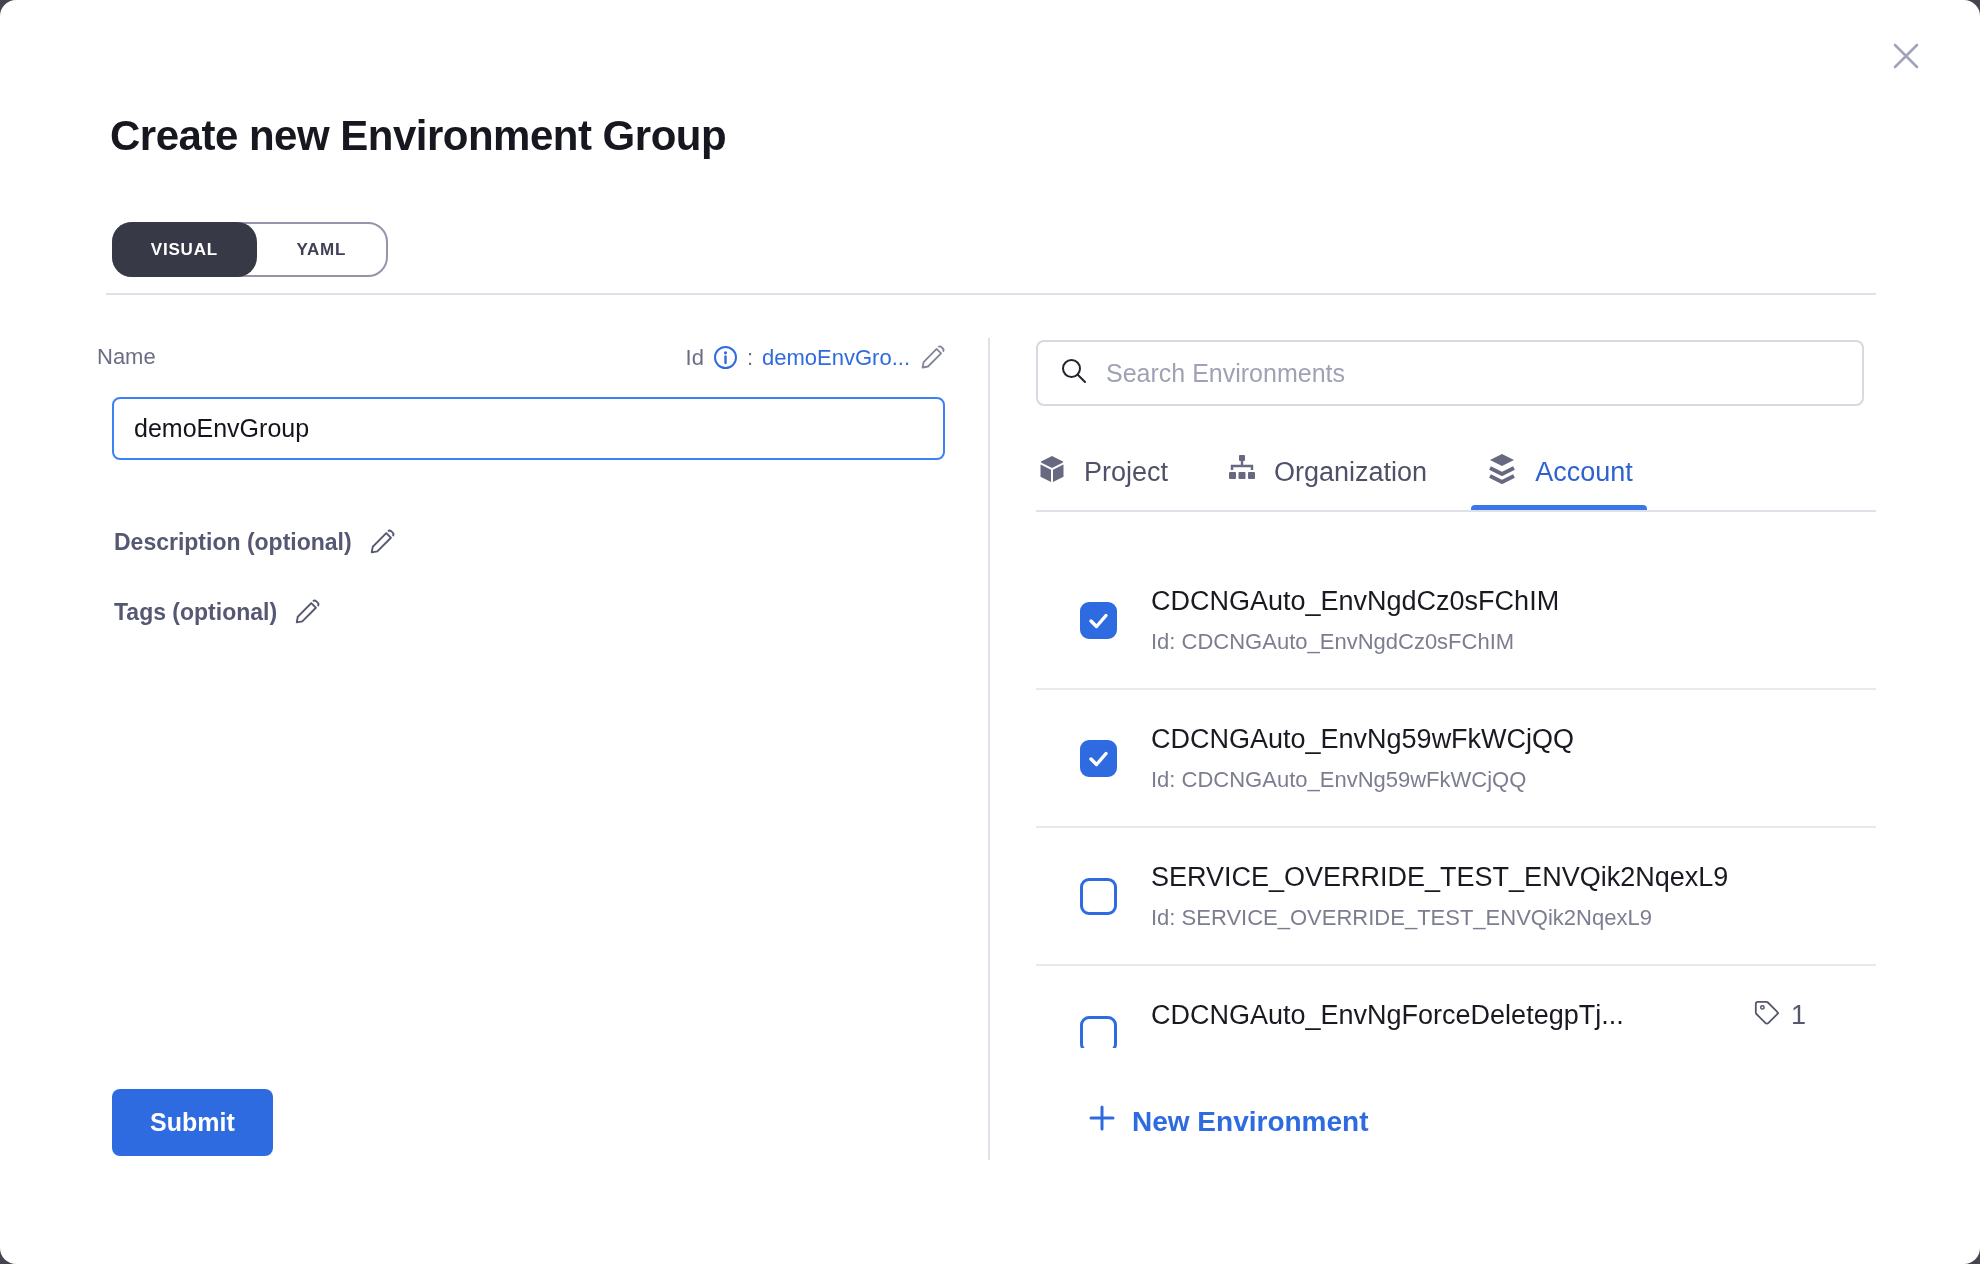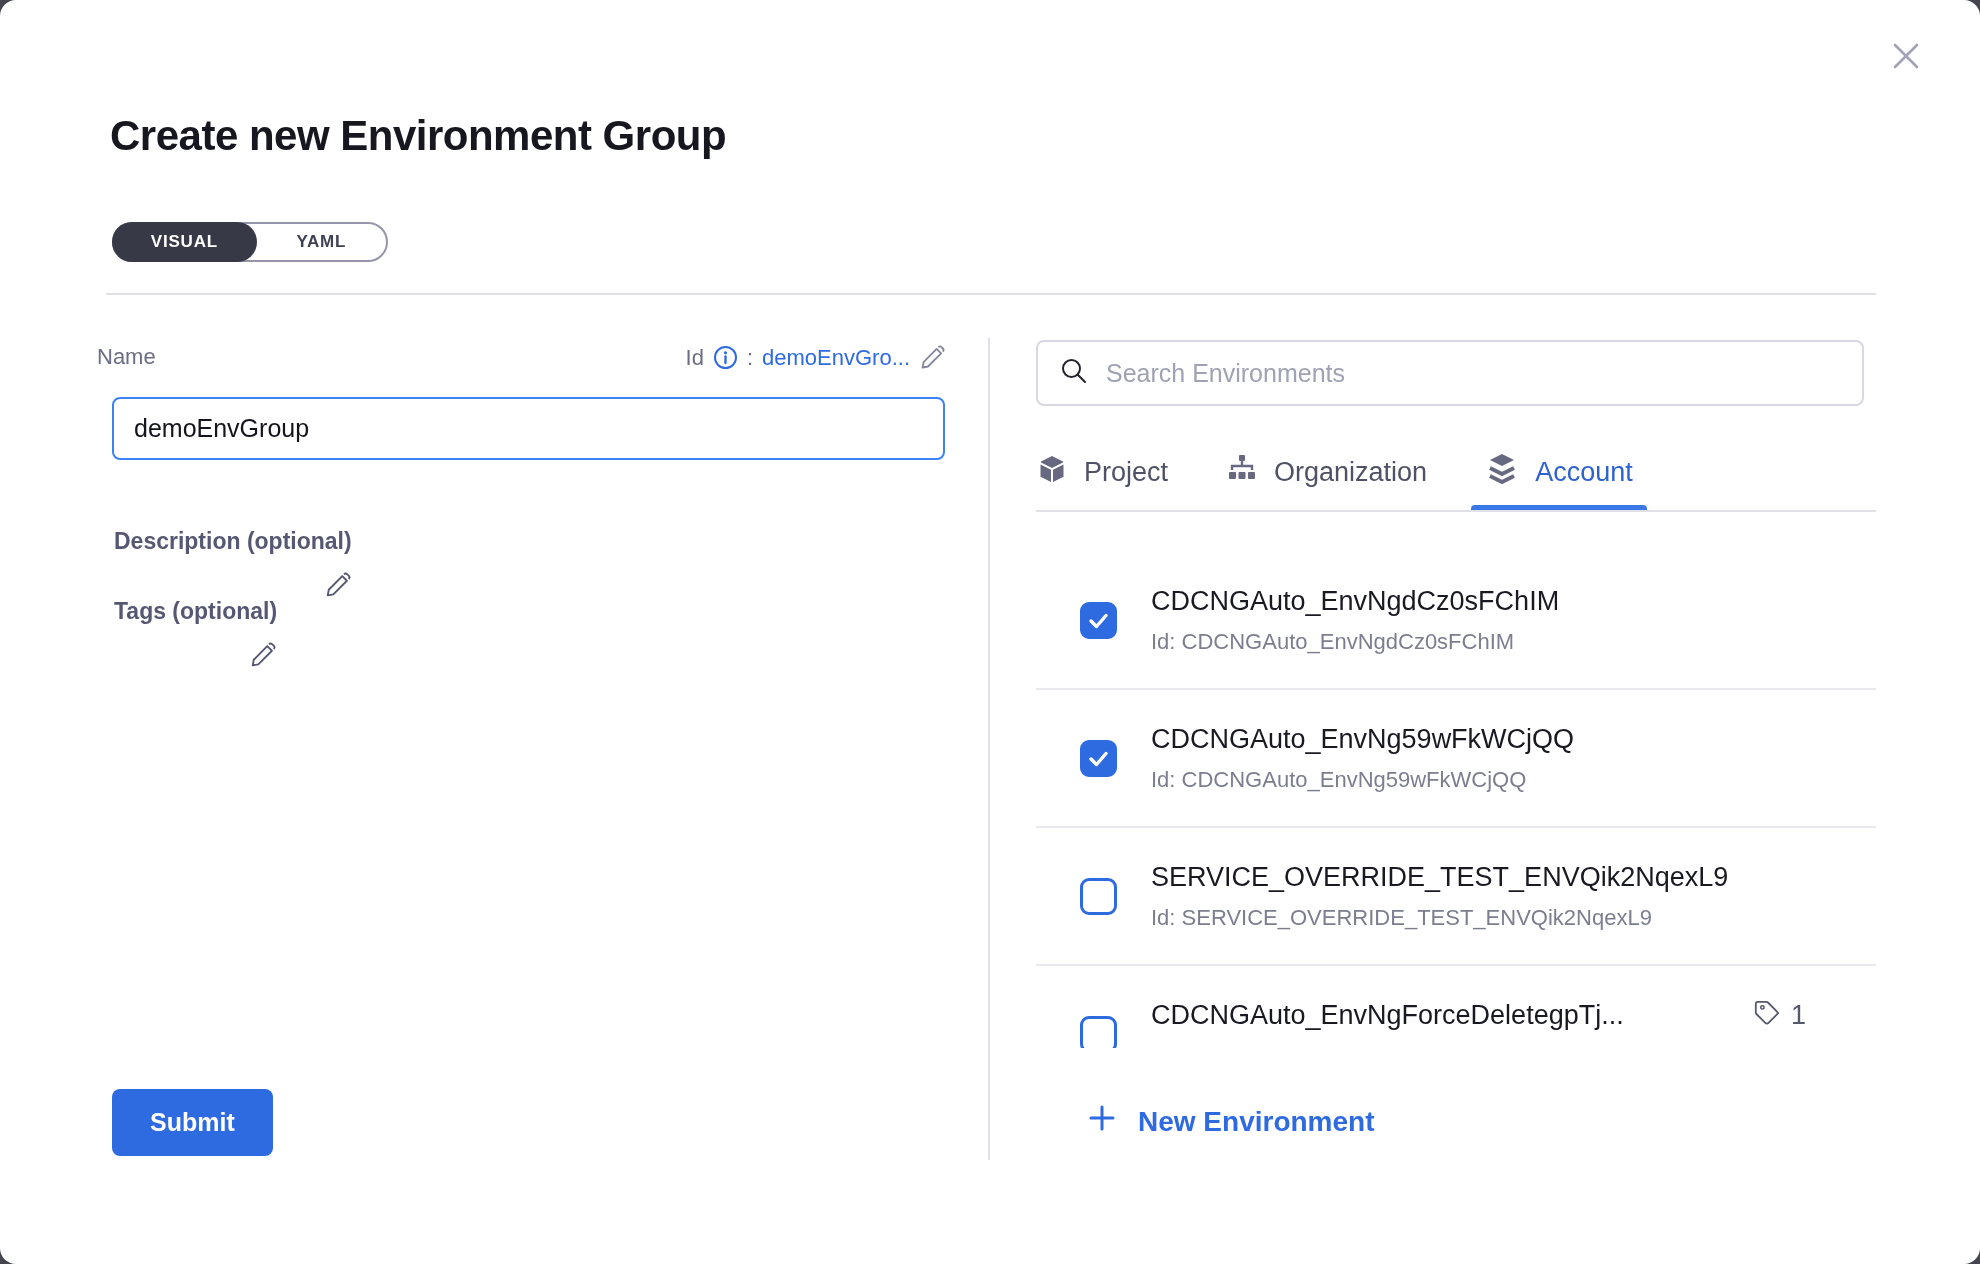--- a/index.html
+++ b/index.html
@@ -11,21 +11,21 @@
   }
   .modal { position: absolute; inset: 0; background: #ffffff; border-radius: 16px; }
 
   
   .close-btn { position: absolute; top: 36px; right: 52px; width: 44px; height: 44px;
     display: flex; align-items: center; justify-content: center; cursor: pointer; }
   .page-title { position: absolute; left: 110px; top: 112px; font-size: 42px;
     font-weight: 700; color: #17171f; letter-spacing: -0.5px; }
 
   
-  .mode-toggle { position: absolute; left: 112px; top: 222px; height: 40px; width: 276px;
+  .mode-toggle { position: absolute; left: 112px; top: 222px; height: 55px; width: 276px;
     border: 2px solid #9495ab; border-radius: 20px; display: flex; background: #fff; }
   .mode-seg { flex: 1; display: flex; align-items: center; justify-content: center;
     font-size: 17px; font-weight: 700; letter-spacing: 0.8px; border-radius: 20px;
     cursor: pointer; color: #3f4154; }
   .mode-seg.selected { background: #383946; color: #ffffff; margin: -2px 0 -2px -2px; flex: 1.12; }
 
   .top-divider { position: absolute; left: 106px; right: 104px; top: 293px; height: 2px;
     background: #e0e0e8; }
   .v-divider { position: absolute; left: 988px; top: 338px; height: 822px; width: 2px;
     background: #e0e0e8; }
@@ -33,21 +33,21 @@
   
   .name-label { position: absolute; left: 97px; top: 344px; font-size: 22px; color: #6b6d85; }
   .id-row { position: absolute; top: 344px; left: 560px; width: 386px;
     display: flex; align-items: center; justify-content: flex-end; gap: 9px;
     font-size: 22px; color: #6b6d85; }
   .id-link { color: var(--primary); cursor: pointer; }
   .name-input { position: absolute; left: 112px; top: 397px; width: 833px; height: 63px;
     border: 2px solid #3b82f6; border-radius: 8px; font-size: 25px; color: #14141c;
     padding: 0 20px; outline: none;
     font-family: "Liberation Sans", "DejaVu Sans", sans-serif; }
-  .field-row { position: absolute; left: 114px; display: flex; align-items: flex-end; gap: 16px; flex-direction: column; }
+  .field-row { position: absolute; left: 114px; display: flex; align-items: flex-end; gap: 16px; }
   .field-row.description { top: 528px; }
   .field-row.tags { top: 598px; }
   .field-label { font-size: 23px; font-weight: 700; color: #565873; }
   .icon-btn { display: inline-flex; align-items: center; cursor: pointer; }
 
   .submit-btn { position: absolute; left: 112px; top: 1089px; height: 67px; padding: 0 38px;
     background: var(--primary); color: #fff; font-size: 25px; font-weight: 700;
     border: none; border-radius: 8px; cursor: pointer;
     font-family: "Liberation Sans", "DejaVu Sans", sans-serif; }
   .cancel-btn { position: absolute; left: 340px; top: 1089px; height: 67px; padding: 0 42px;
@@ -84,21 +84,21 @@
   .checkbox svg { display: none; }
   .checkbox.checked svg { display: block; }
   .env-texts { display: flex; flex-direction: column; gap: 12px; min-width: 0; flex: 1; }
   .env-name-row { display: flex; align-items: center; gap: 14px; }
   .env-name { font-size: 27px; color: #191922; white-space: nowrap; }
   .env-id { font-size: 22px; color: #7c7e90; white-space: nowrap; }
   .tag-badge { margin-left: auto; margin-right: 70px; display: flex; align-items: center;
     gap: 8px; color: #55576c; font-size: 27px; }
 
   .new-env { position: absolute; left: 1088px; top: 1104px; display: flex; align-items: center;
-    gap: 22px; color: var(--primary); font-size: 28px; font-weight: 700; cursor: pointer; }
+    gap: 16px; color: var(--primary); font-size: 28px; font-weight: 700; cursor: pointer; }
 </style>
 </head>
 <body>
 
 <div class="screen">
   <div class="modal">
 
     <div class="close-btn">
       <span>
         <svg width="40" height="40" viewBox="0 0 40 40">

